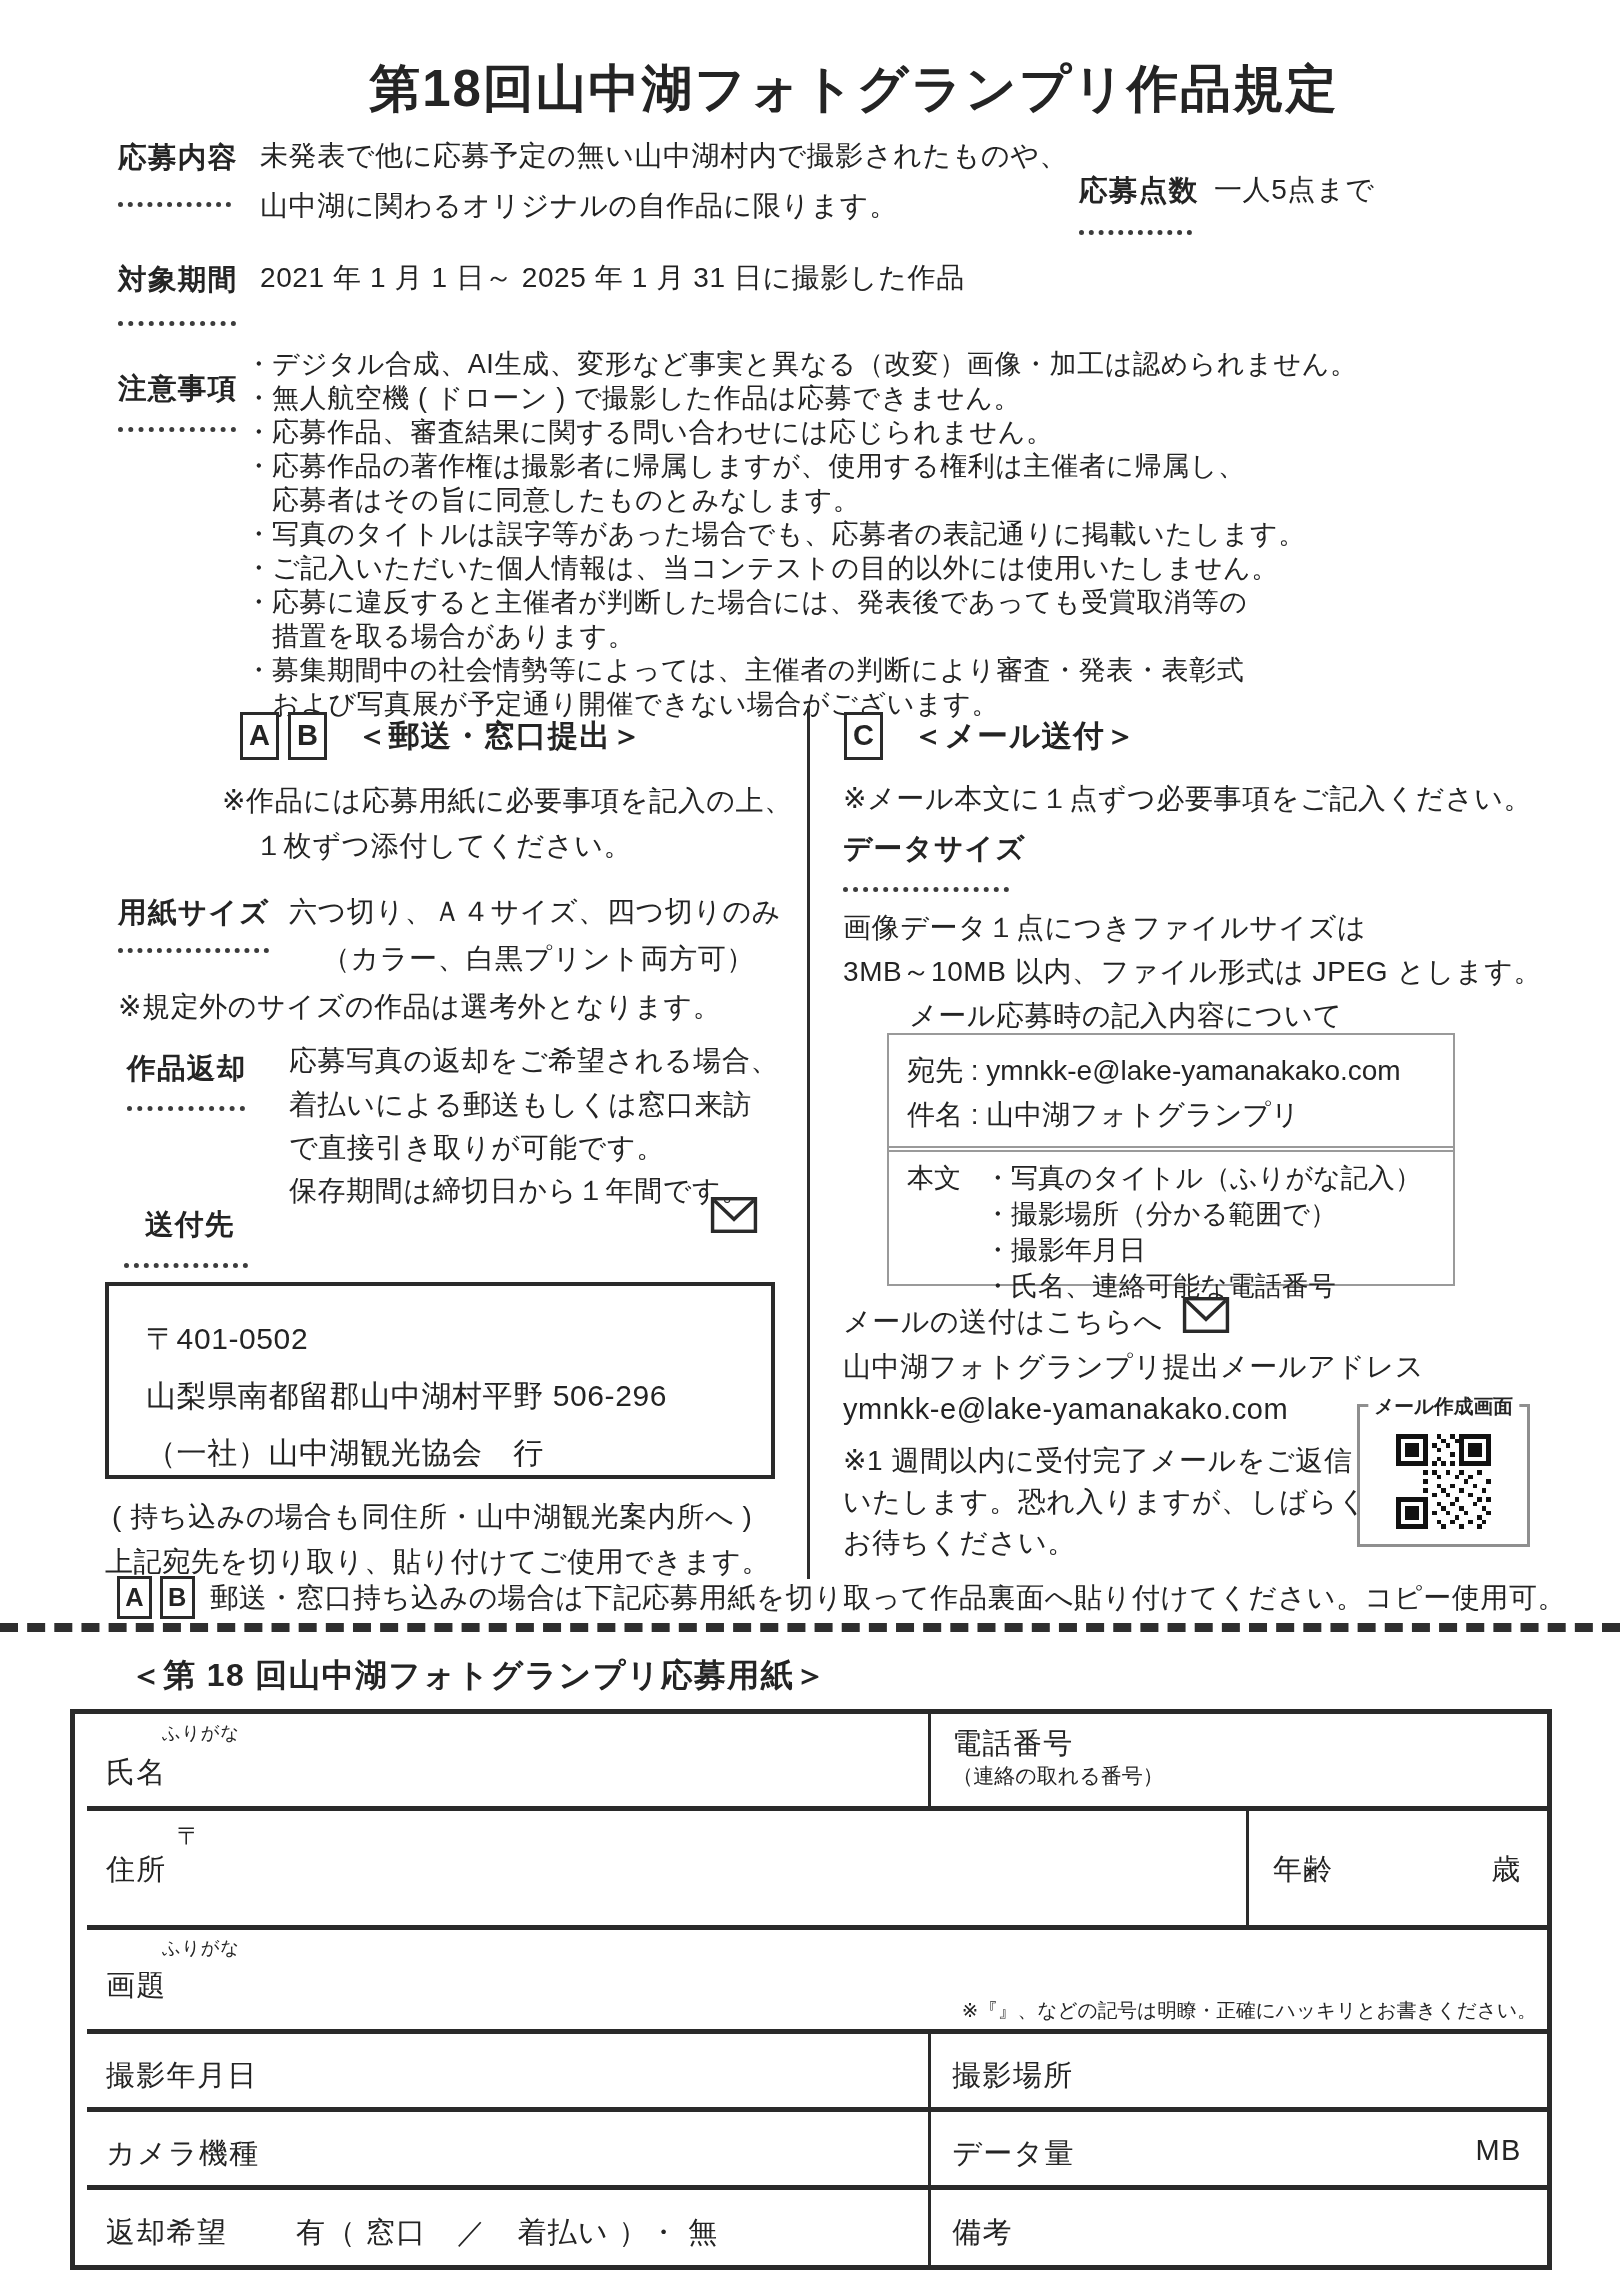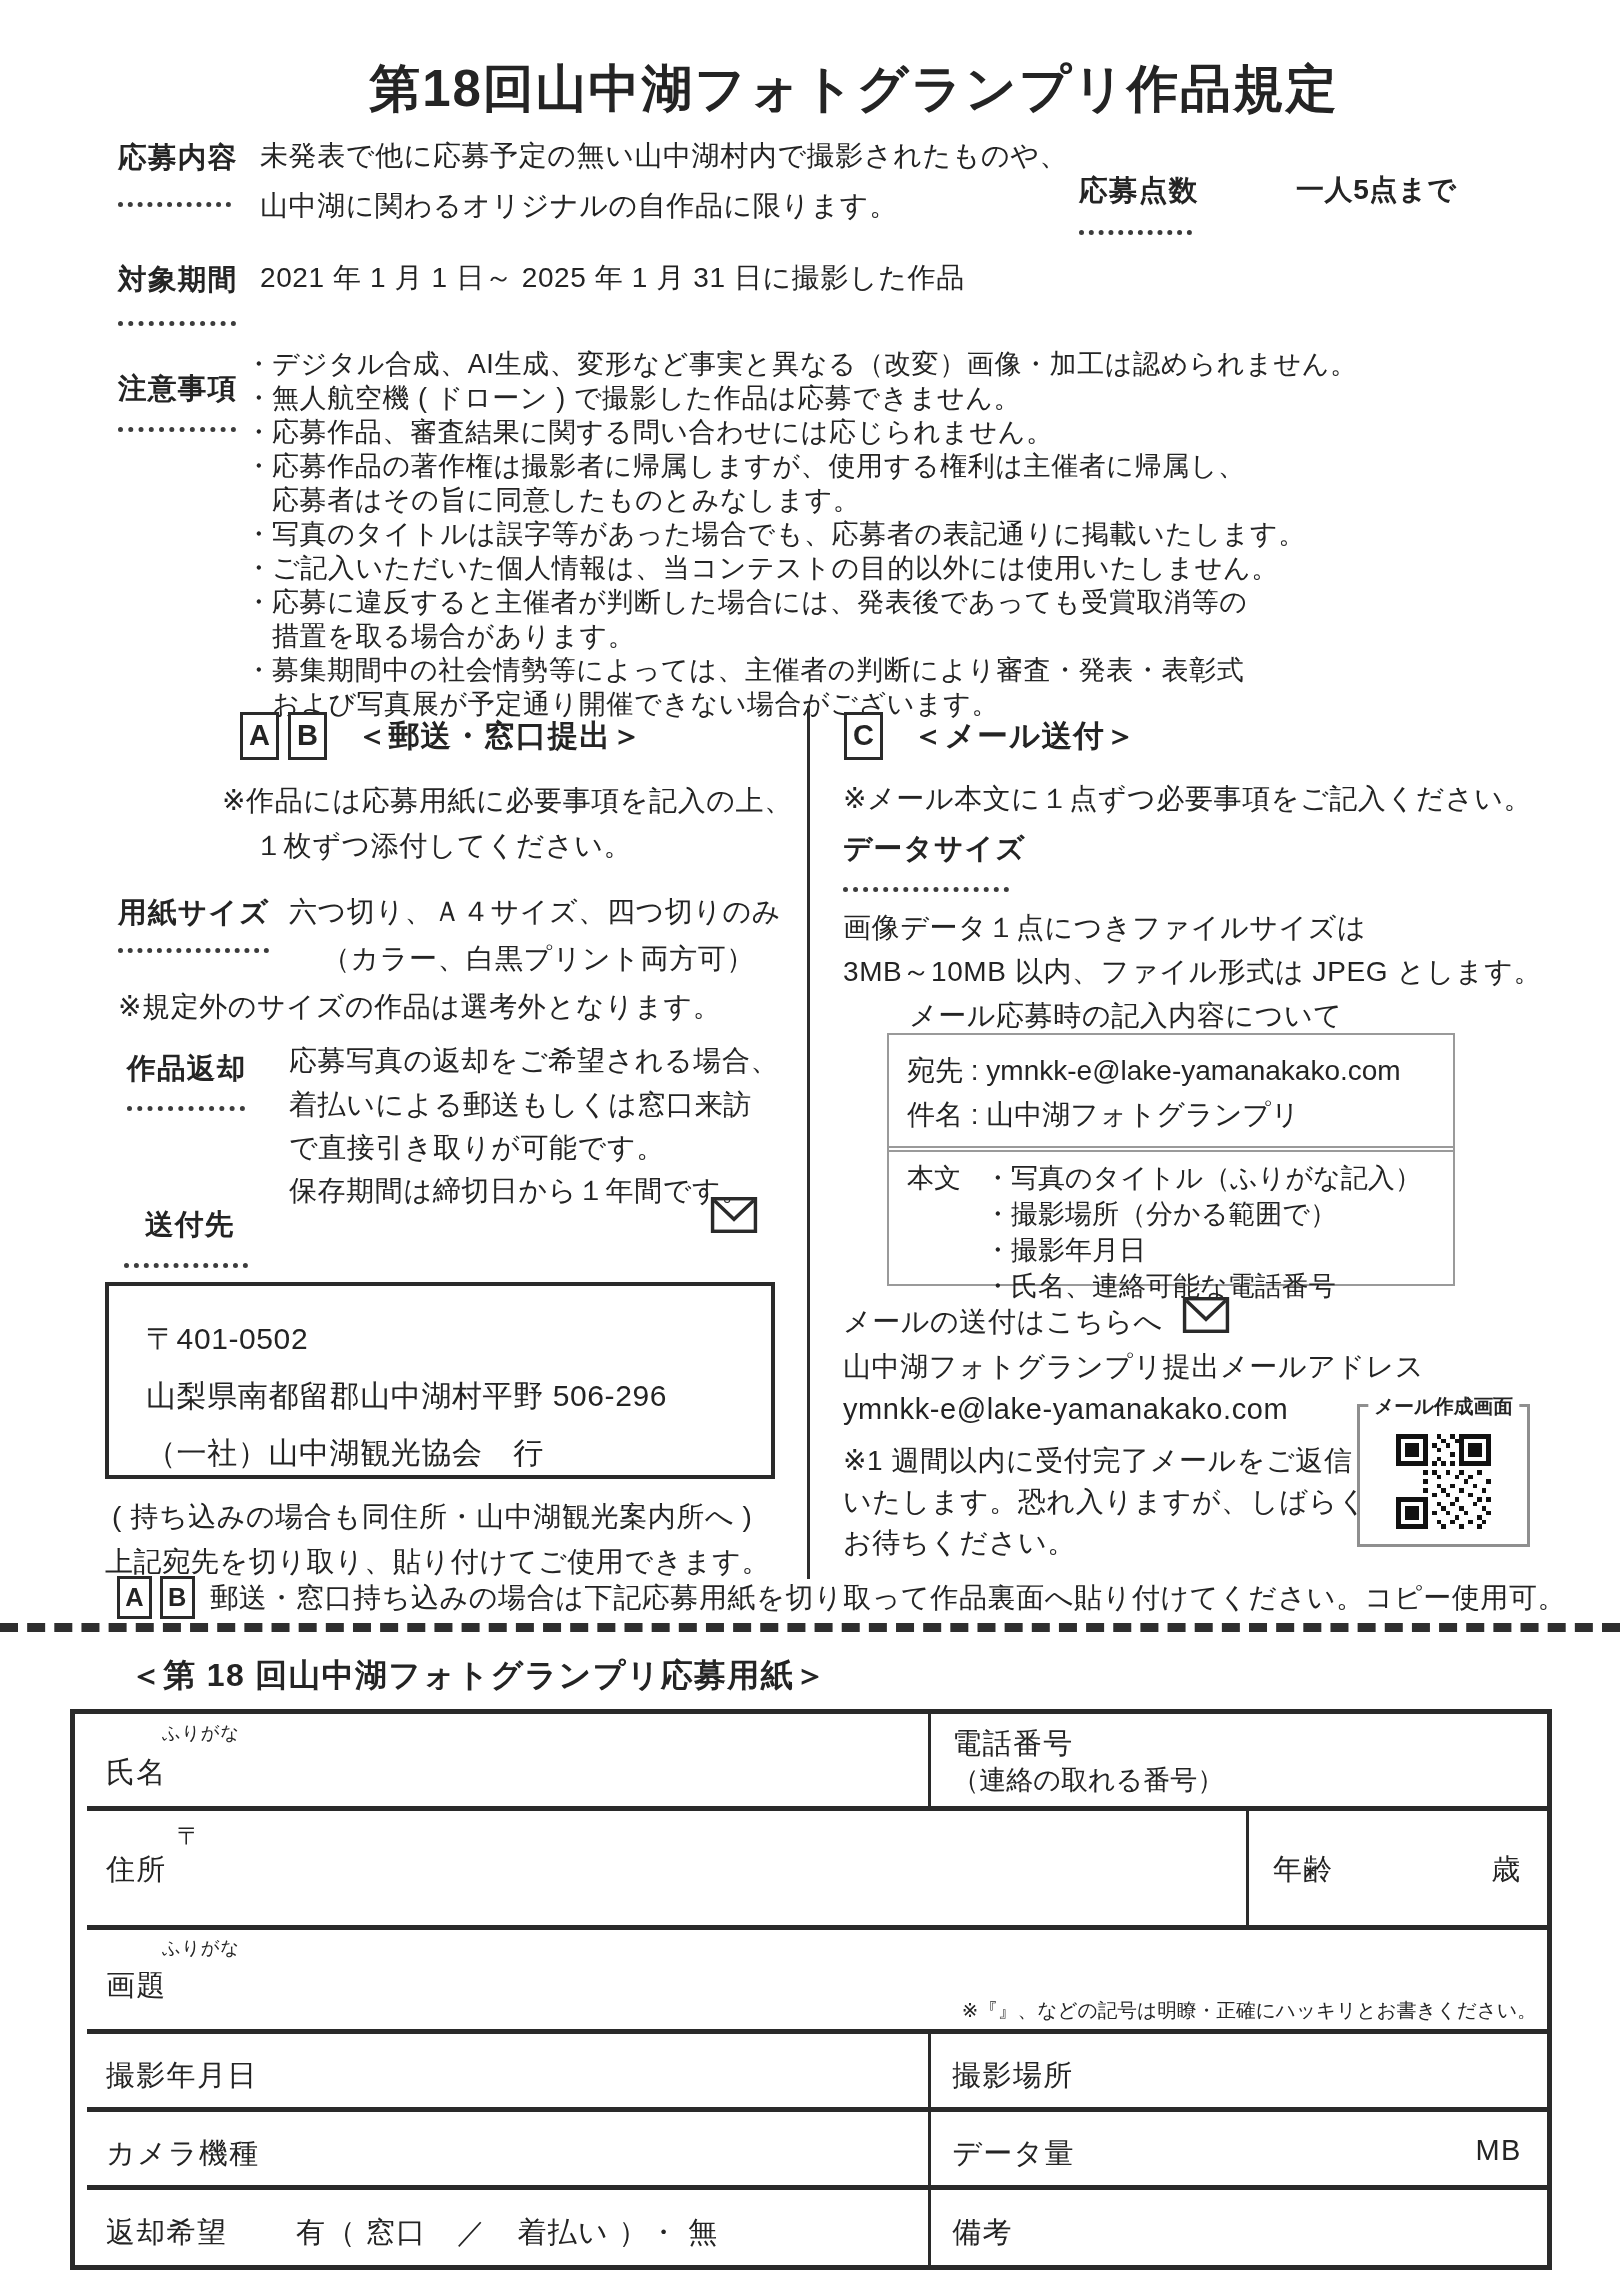--- a/index.html
+++ b/index.html
@@ -64,21 +64,21 @@
 <div class="page">
 
   <div class="abs title" style="top:55px; left:0;margin-left:44px;">第18回山中湖フォトグランプリ作品規定</div>
 
   <div class="abs lbl" style="left:118px; top:138px;">応募内容</div>
   <div class="abs dots" style="left:118px; top:202px; width:113px;"></div>
   <div class="abs txt" style="left:260px; top:137px;">未発表で他に応募予定の無い山中湖村内で撮影されたものや、</div>
   <div class="abs txt" style="left:260px; top:187px;">山中湖に関わるオリジナルの自作品に限ります。</div>
 
   <div class="abs lbl" style="left:1079px; top:171px;">応募点数</div>
-  <div class="abs txt" style="left:1296px; top:171px;font-weight:bold;">一人5点まで</div>
+  <div class="abs txt" style="left:1214px; top:171px;">一人5点まで</div>
   <div class="abs dots" style="left:1079px; top:230px; width:113px;"></div>
 
   <div class="abs lbl" style="left:118px; top:260px;">対象期間</div>
   <div class="abs dots" style="left:118px; top:321px; width:118px;"></div>
   <div class="abs txt" style="left:260px; top:259px;">2021 年 1 月 1 日～ 2025 年 1 月 31 日に撮影した作品</div>
 
   <div class="abs lbl" style="left:118px; top:369px;">注意事項</div>
   <div class="abs dots" style="left:118px; top:427px; width:118px;"></div>
 
   <div class="abs bullets" style="left:245px; top:347px;">
@@ -235,21 +235,21 @@
 
   <div class="abs table" style="left:70px; top:1709px;padding-left:12px;">
 
     <div class="trow" style="height:92px;">
       <div class="cell-l" style="width:841px;">
         <div class="fsmall abs" style="left:75px; top:6.3px;">ふりがな</div>
         <div class="flabel abs" style="left:19px; top:39px;">氏名</div>
       </div>
       <div class="cell-r" style="left:845px;">
         <div class="flabel abs" style="left:20.3px; top:10.2px;">電話番号</div>
-        <div class="abs" style="left:20.3px; top:48px; font-size:27px;">（連絡の取れる番号）</div>
+        <div class="abs" style="left:20.3px; top:48px; font-size:21px;">（連絡の取れる番号）</div>
       </div>
     </div>
 
     <div class="trow" style="height:114px;">
       <div class="cell-l" style="width:1159px;">
         <div class="abs" style="left:90px; top:9px; font-size:24px;">〒</div>
         <div class="flabel abs" style="left:19px; top:39px;">住所</div>
       </div>
       <div class="cell-r" style="left:1163px;">
         <div class="flabel abs" style="left:23px; top:39px;font-family:Liberation Mono, monospace;">年齢</div>

